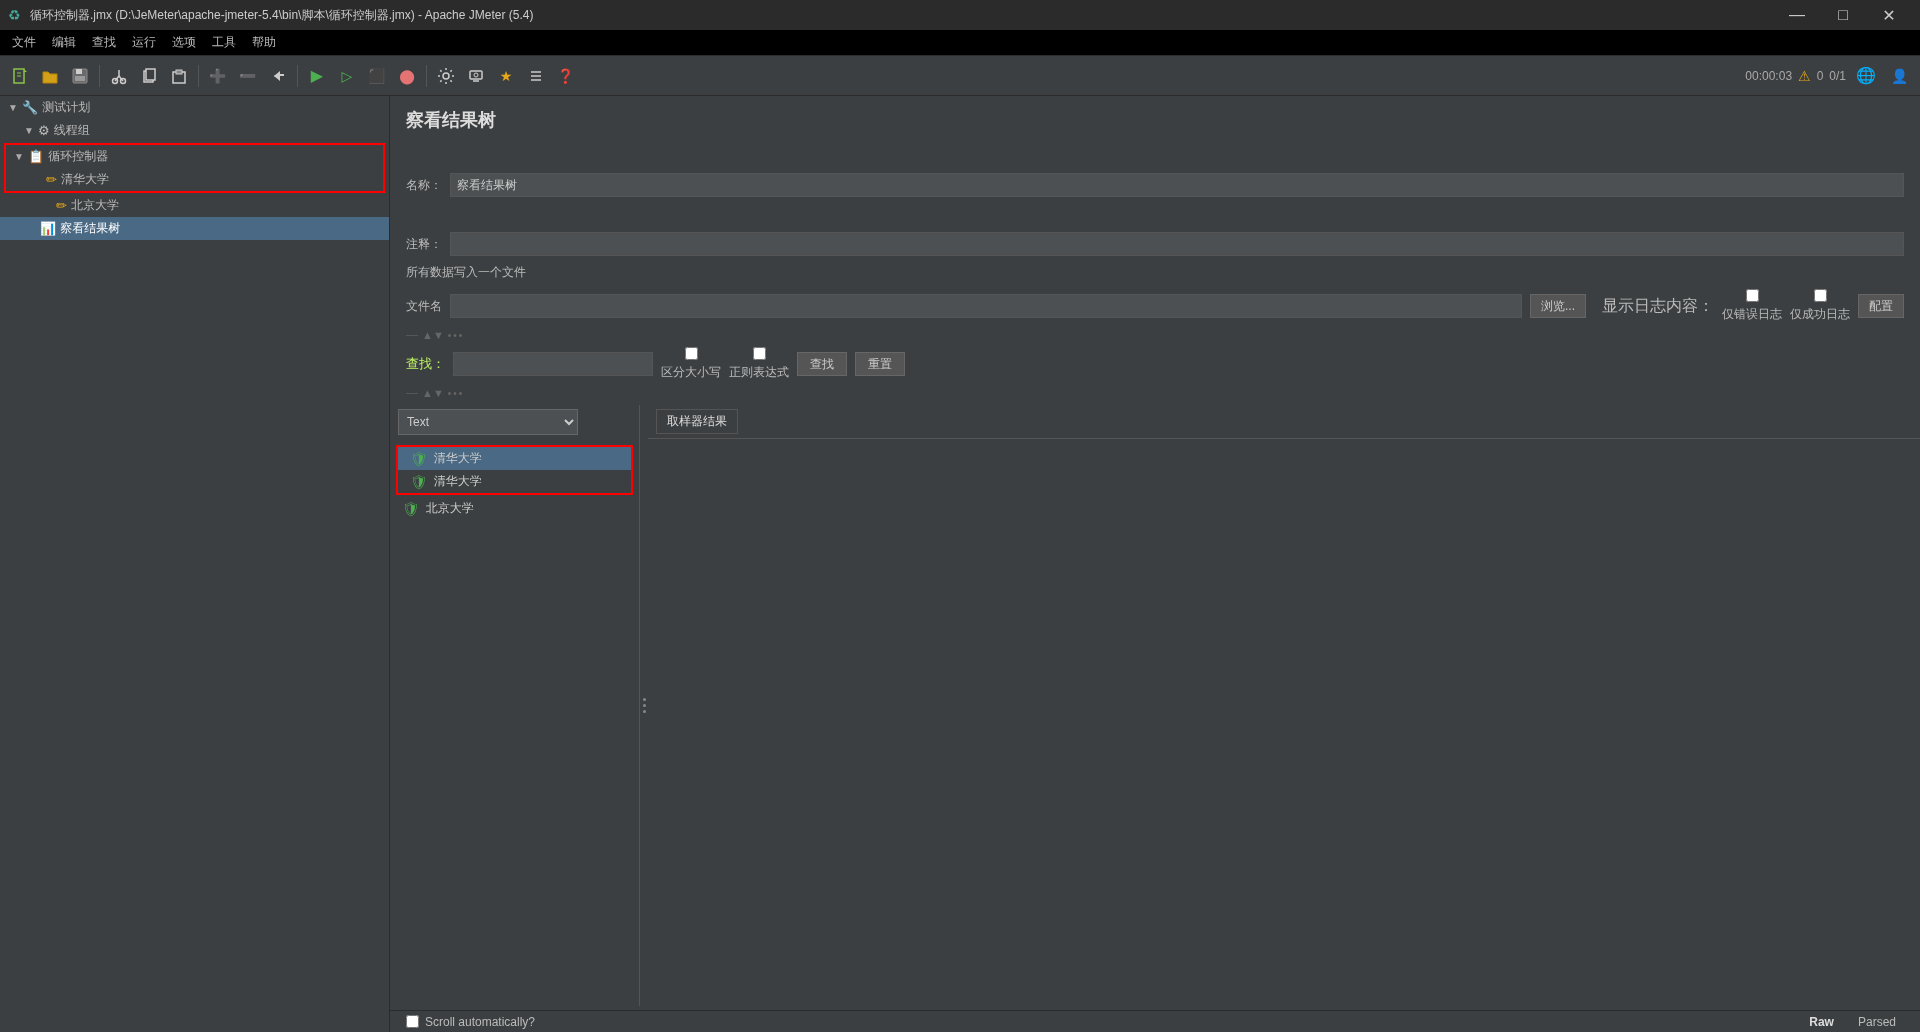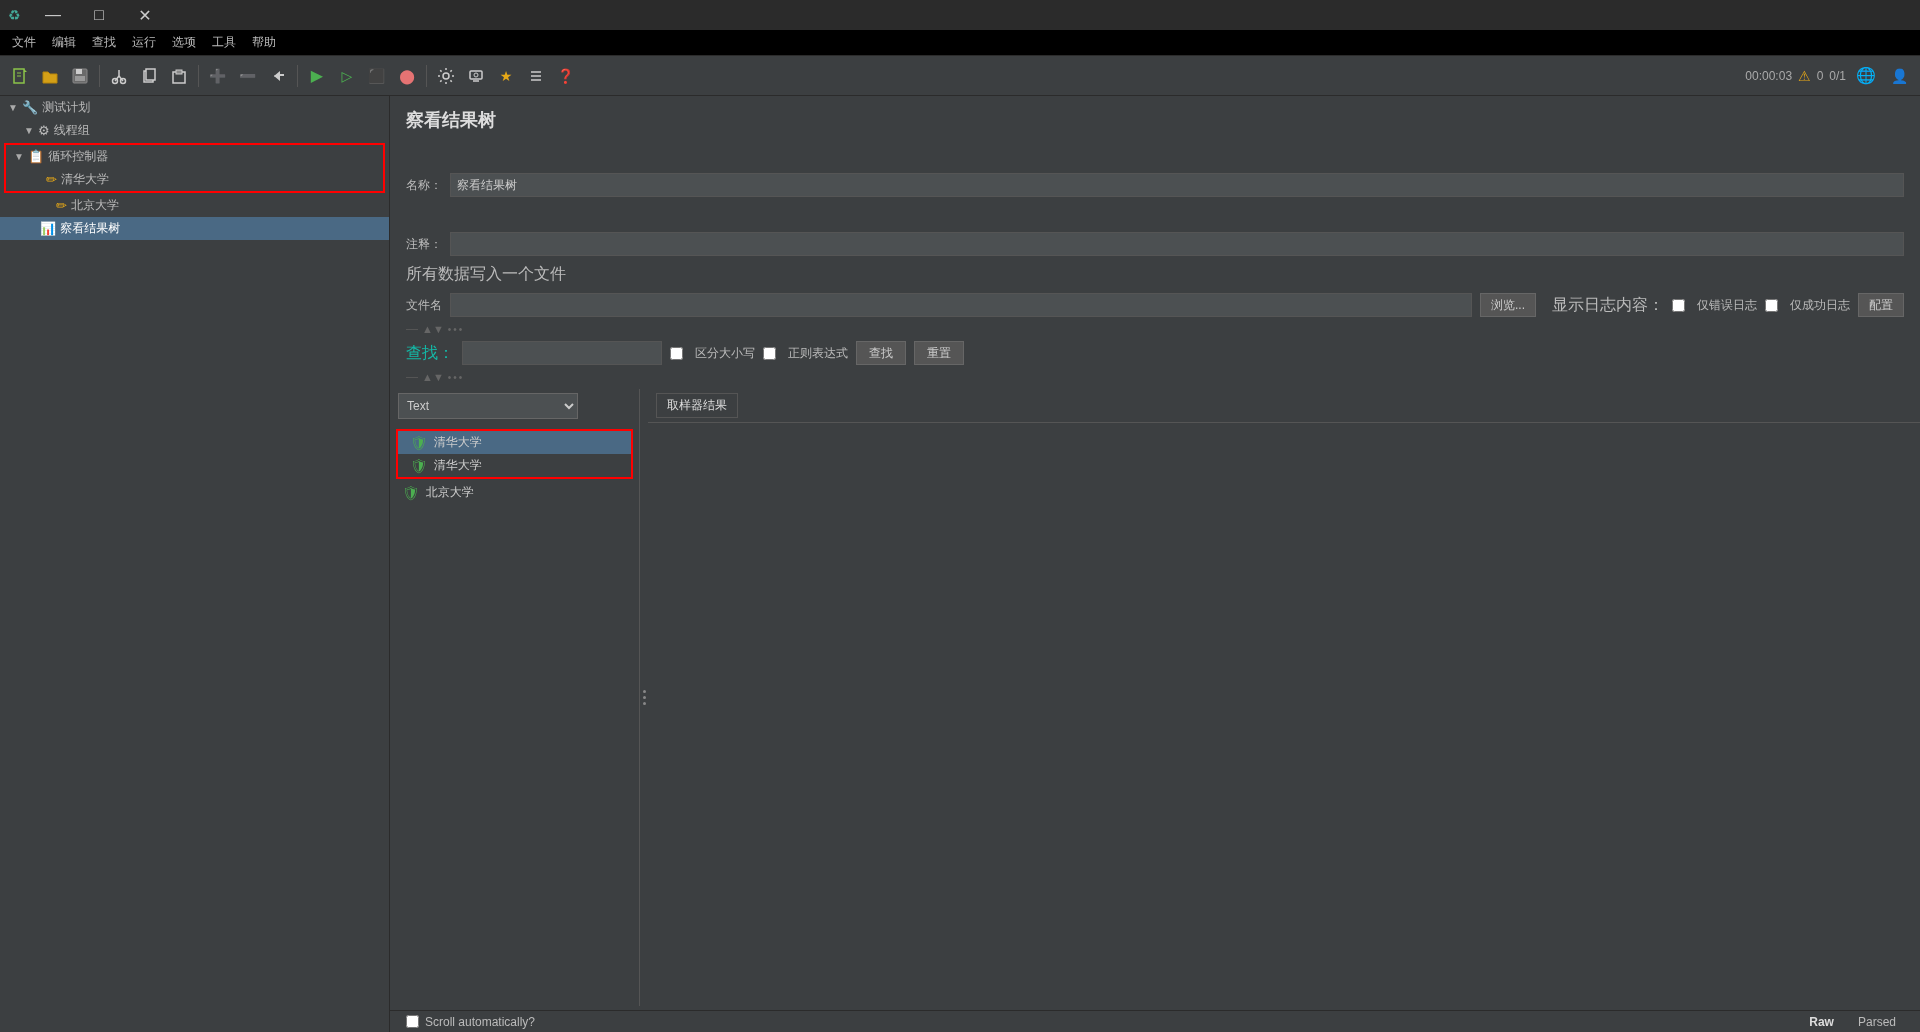--- a/index.html
+++ b/index.html
@@ -189,21 +189,21 @@
       background: #4c5052;
       border: 1px solid #555;
       color: #ccc;
       padding: 0 6px;
       font-size: 12px;
       outline: none;
     }
 
     .section-label {
       color: #bbb;
-      font-size: 16px;
+      font-size: 12px;
       padding: 4px 16px;
     }
 
     
     .file-row {
       display: flex;
       align-items: center;
       padding: 4px 16px;
       gap: 8px;
     }
@@ -222,24 +222,25 @@
       padding: 0 10px;
       background: #555;
       border: 1px solid #666;
       color: #ccc;
       cursor: pointer;
       font-size: 12px;
     }
     .checkbox-item {
       display: flex;
       align-items: center;
-      gap: 12px;
+      gap: 4px;
       color: #bbb;
       font-size: 12px;
       cursor: pointer;
+      flex-direction: column;
     }
     .checkbox-item input[type="checkbox"] { cursor: pointer; }
 
     
     .divider-row {
       display: flex;
       align-items: center;
       padding: 2px 16px;
       gap: 4px;
       color: #666;
@@ -251,21 +252,21 @@
       background: #555;
     }
 
     
     .search-row {
       display: flex;
       align-items: center;
       padding: 4px 16px;
       gap: 8px;
     }
-    .search-label { color: #14b8a6; font-size: 16px; }
+    .search-label { color: #bef264; font-size: 13px; }
     .search-input {
       width: 200px;
       height: 24px;
       background: #4c5052;
       border: 1px solid #555;
       color: #ccc;
       padding: 0 6px;
       font-size: 12px;
     }
     .action-btn {
@@ -461,20 +462,21 @@
     .hdots {
       color: #666;
       letter-spacing: 2px;
     }
   </style>
 </head>
 <body>
 
 <div class="titlebar">
   <span class="titlebar-icon">♻</span>
+  <span class="titlebar-title">循环控制器.jmx (D:\JeMeter\apache-jmeter-5.4\bin\脚本\循环控制器.jmx) - Apache JMeter (5.4)</span>
   <div class="titlebar-controls">
     <button class="titlebar-btn">—</button>
     <button class="titlebar-btn">□</button>
     <button class="titlebar-btn close">✕</button>
   </div>
 </div>
 
 <div class="menubar">
   <span class="menu-item">文件</span>
   <span class="menu-item">编辑</span>

